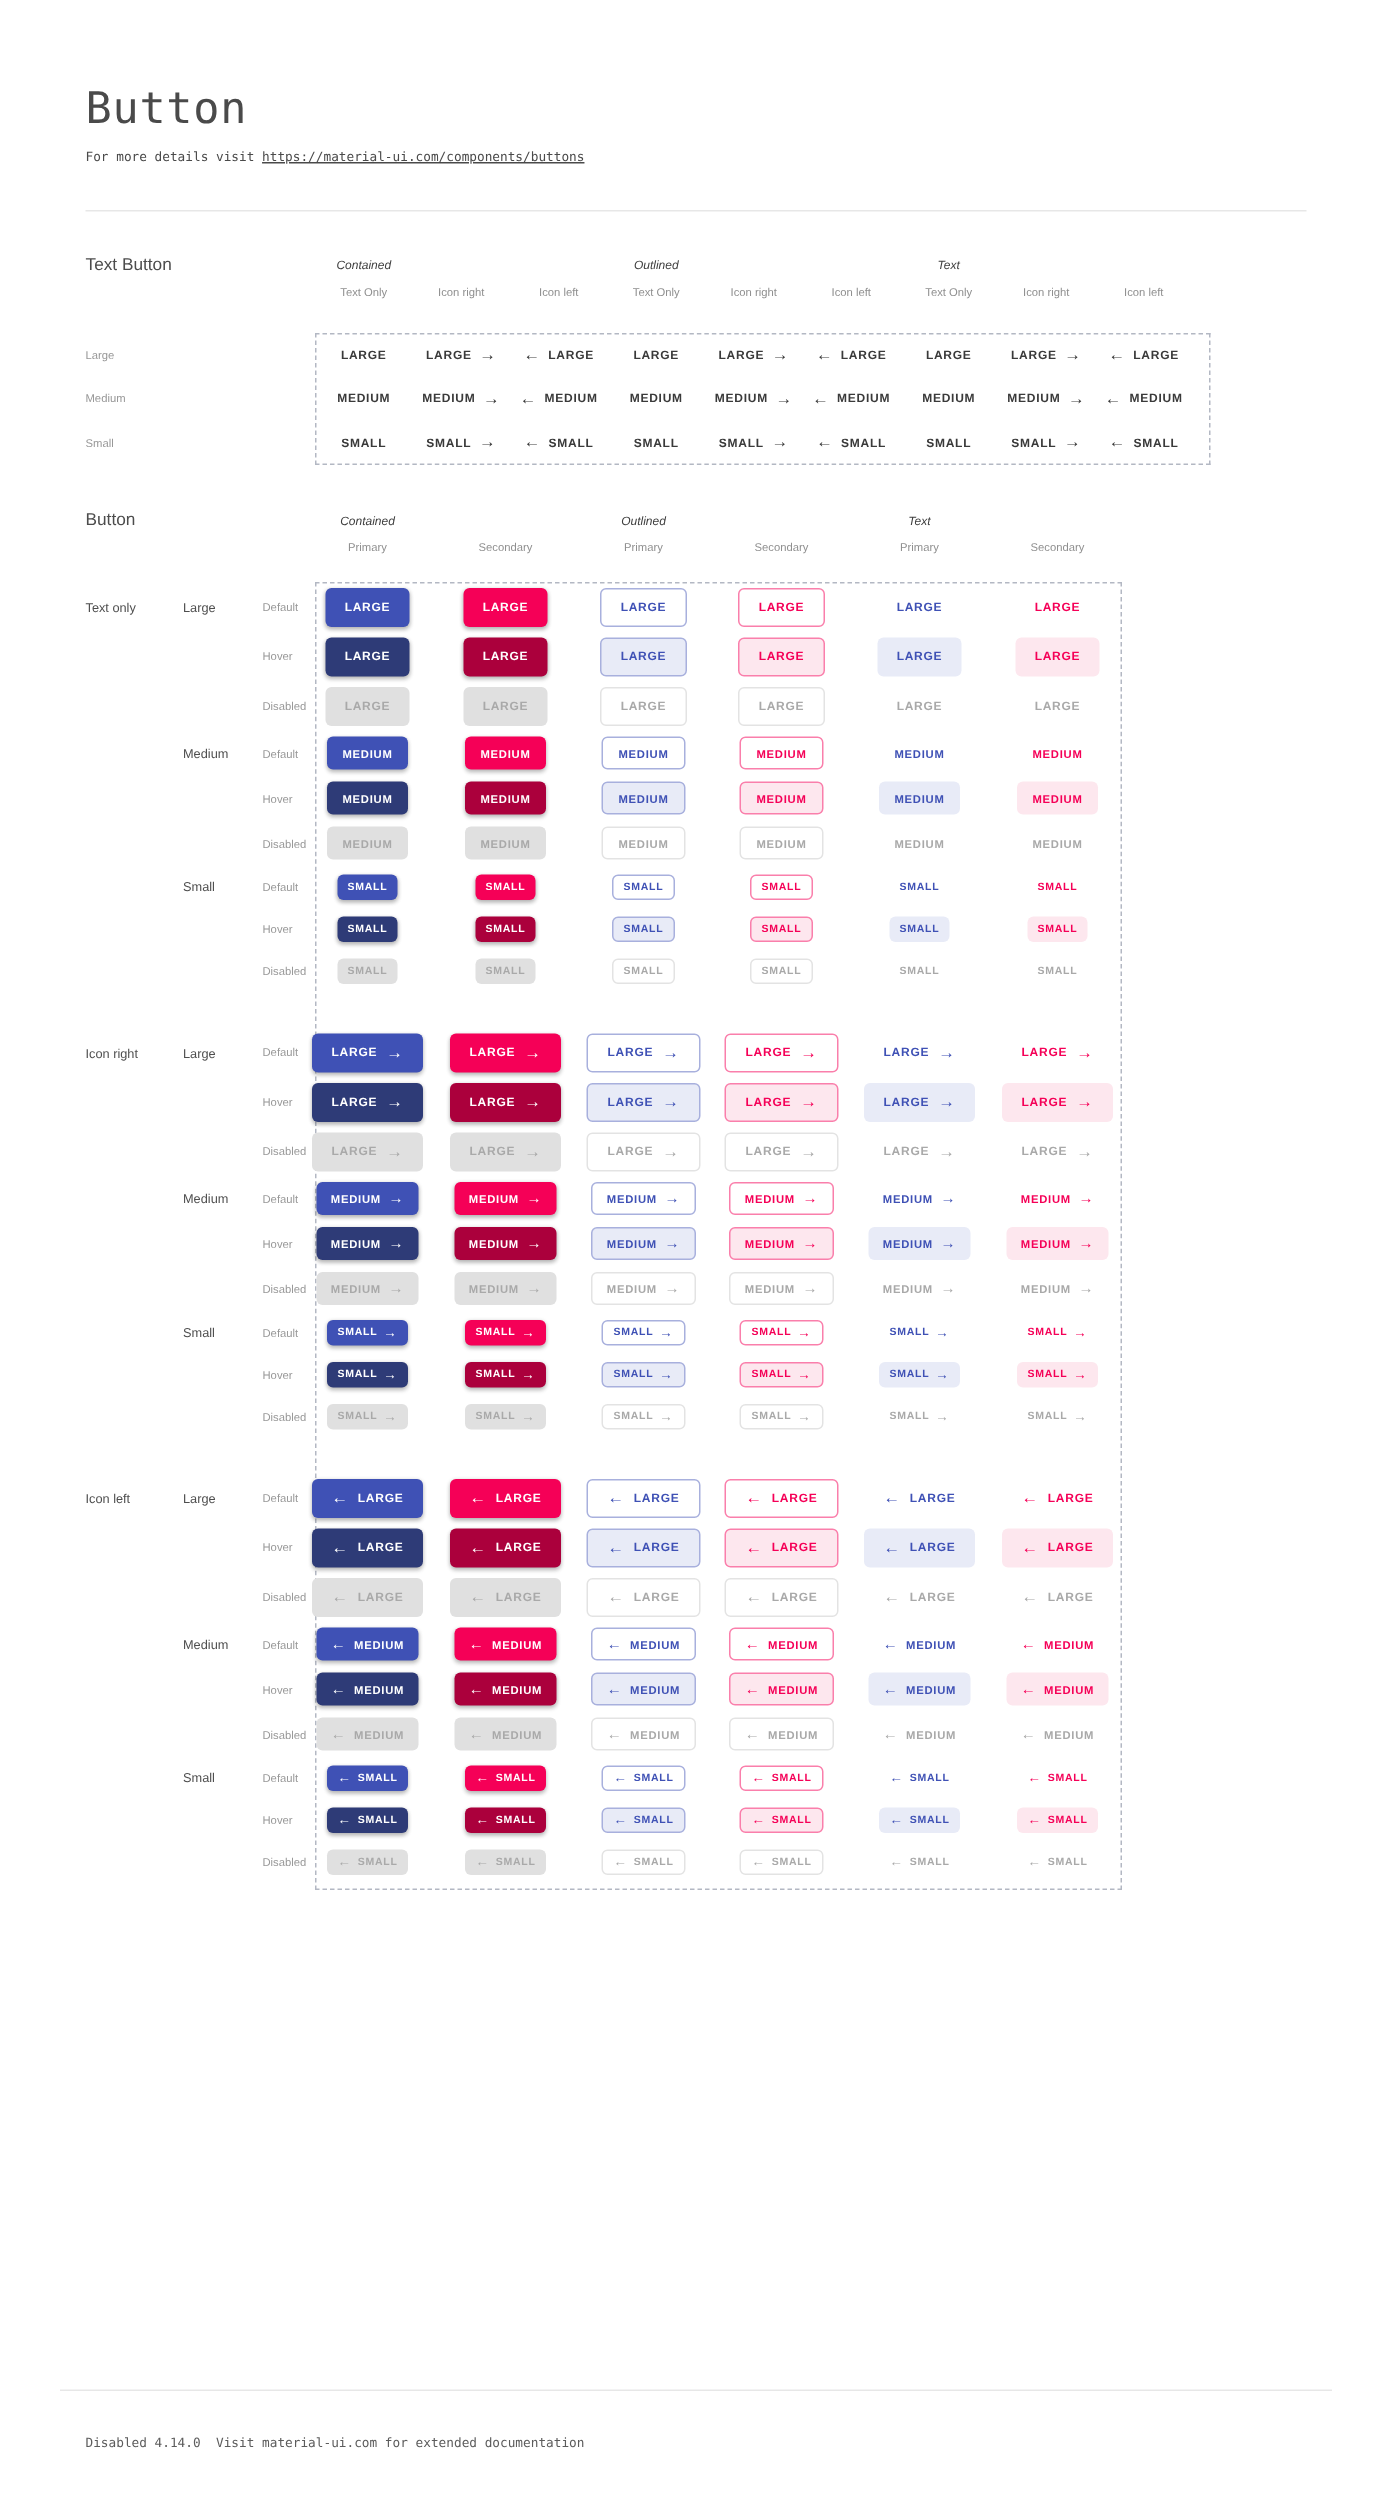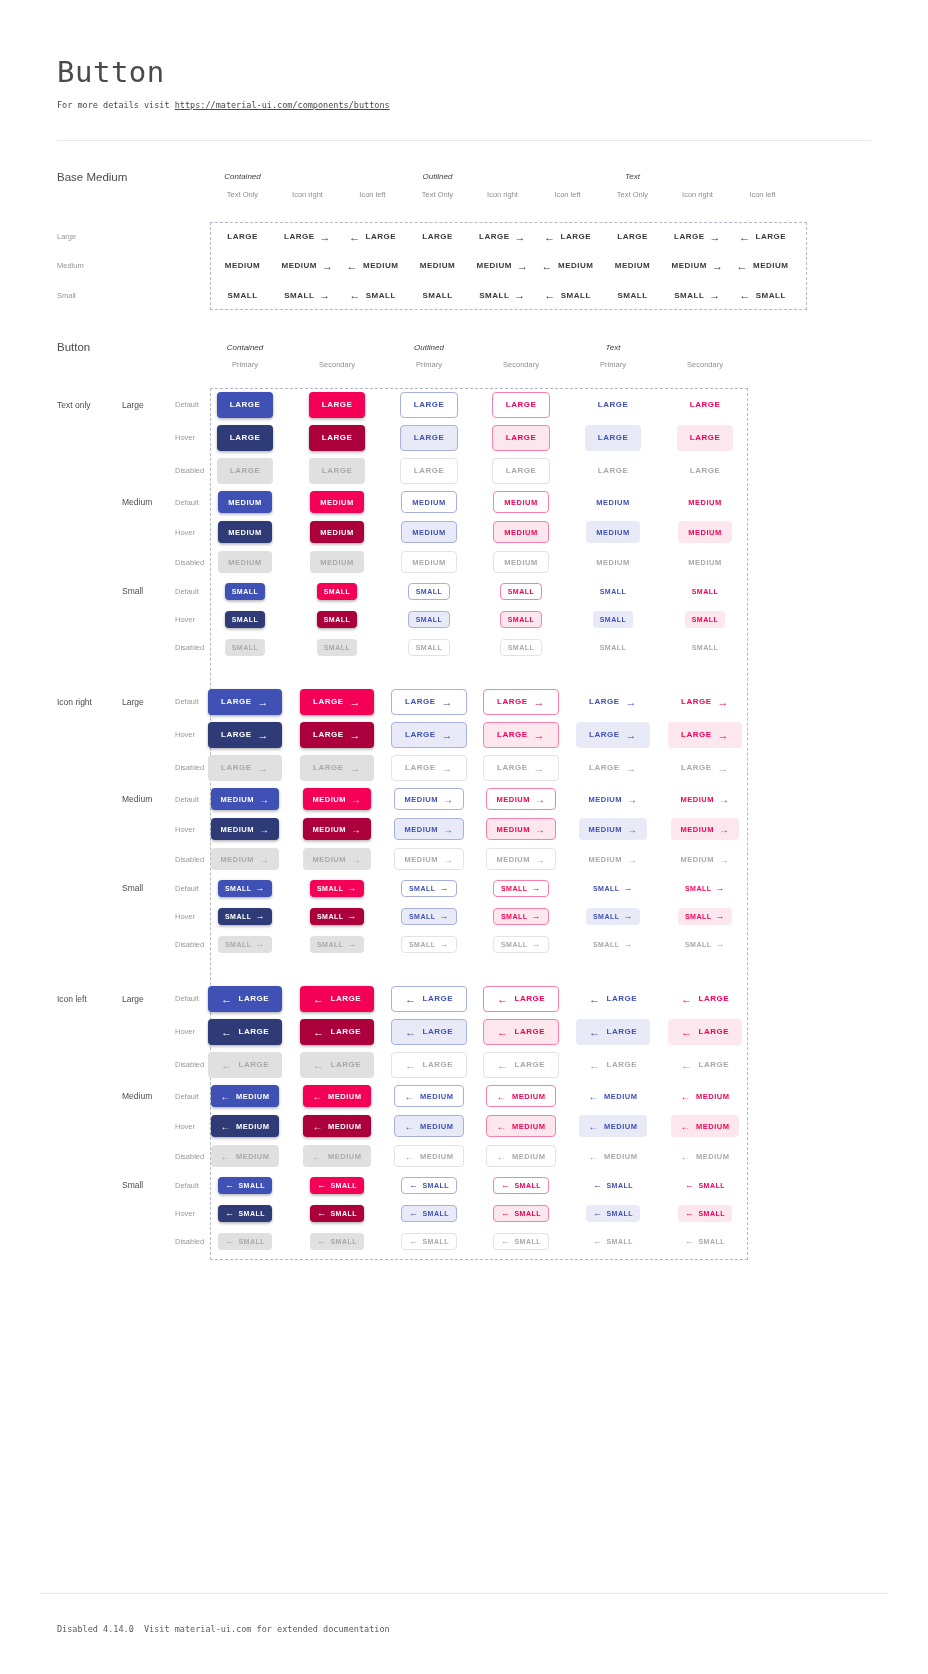--- a/index.html
+++ b/index.html
@@ -97,21 +97,21 @@
 </style>
 </head>
 <body>
 
 <div class="sheet">
 
   <h1 class="page-title">Button</h1>
   <p class="subtitle"><span>For more details visit </span><a>https://material-ui.com/components/buttons</a></p>
   <div class="divider top"></div>
 
-  <div class="section-label" style="top:171px">Base Medium</div>
+  <div class="section-label" style="top:171px">Text Button</div>
 
   <div class="hdr-grid base-hdr">
     <span class="h gc1">Contained</span>
     <span class="h gc4">Outlined</span>
     <span class="h gc7">Text</span>
   </div>
   <div class="hdr-grid base-sub">
     <span class="sh">Text Only</span>
     <span class="sh">Icon right</span>
     <span class="sh">Icon left</span>

